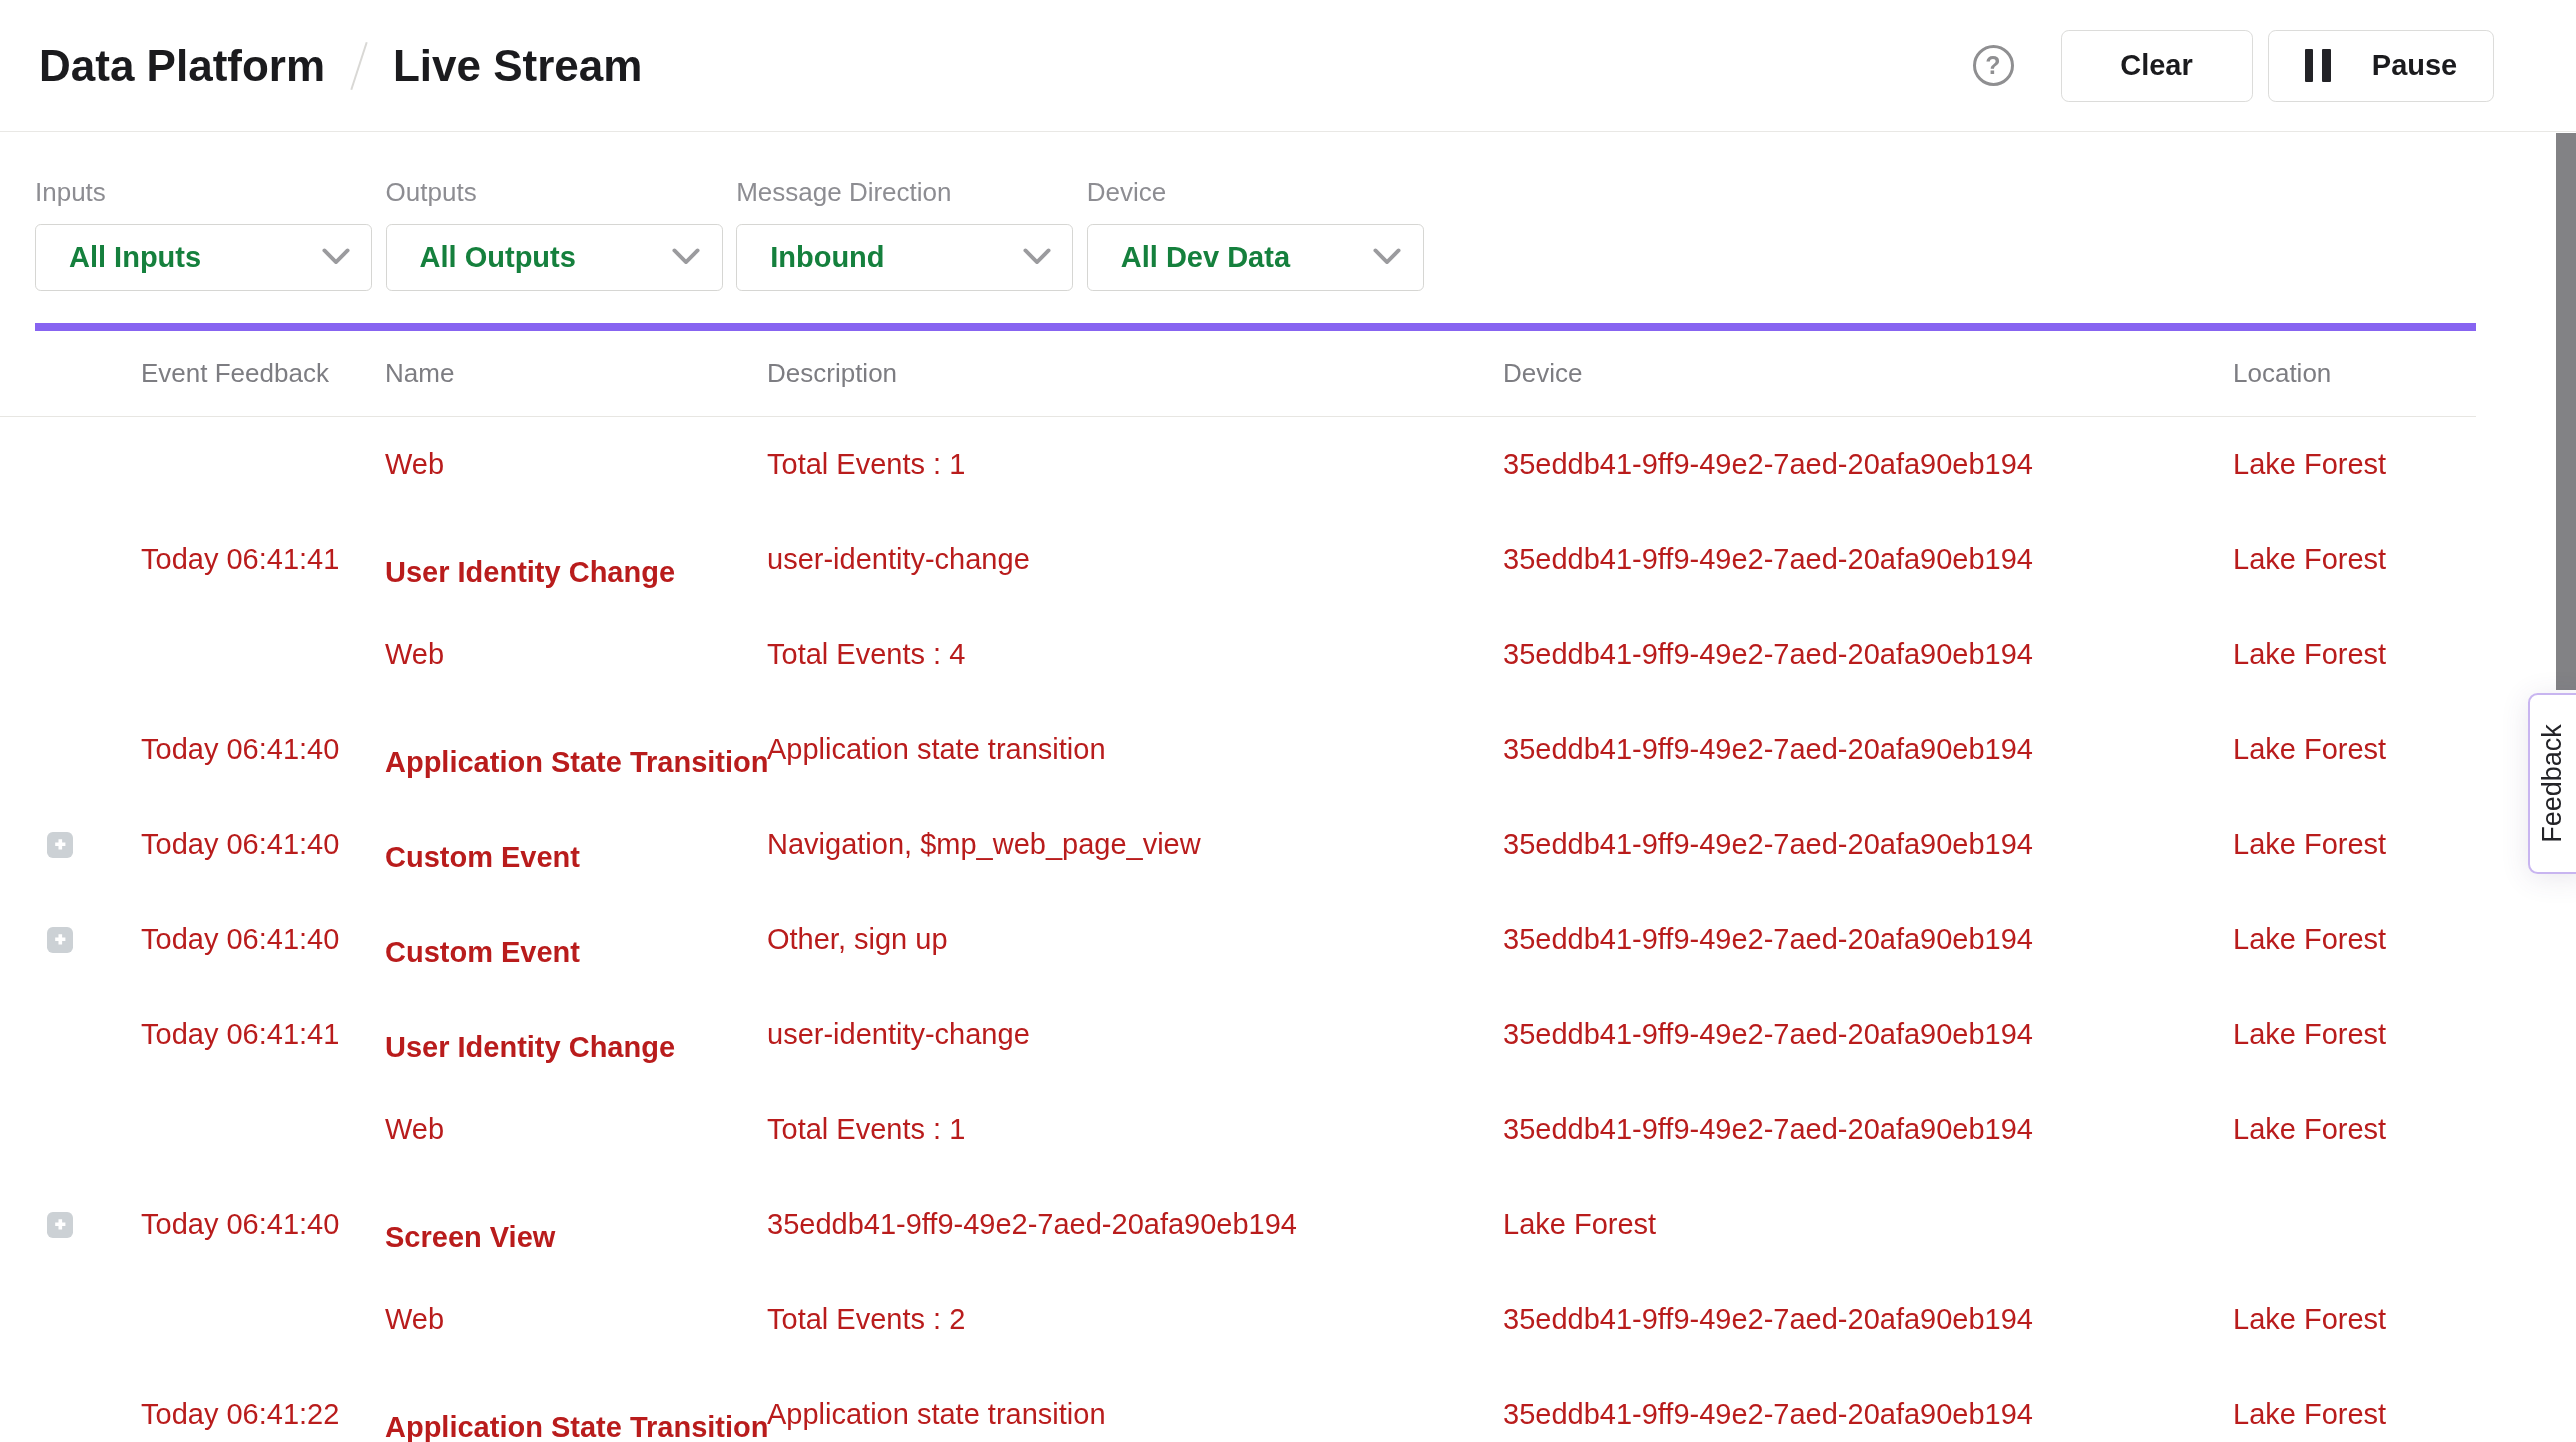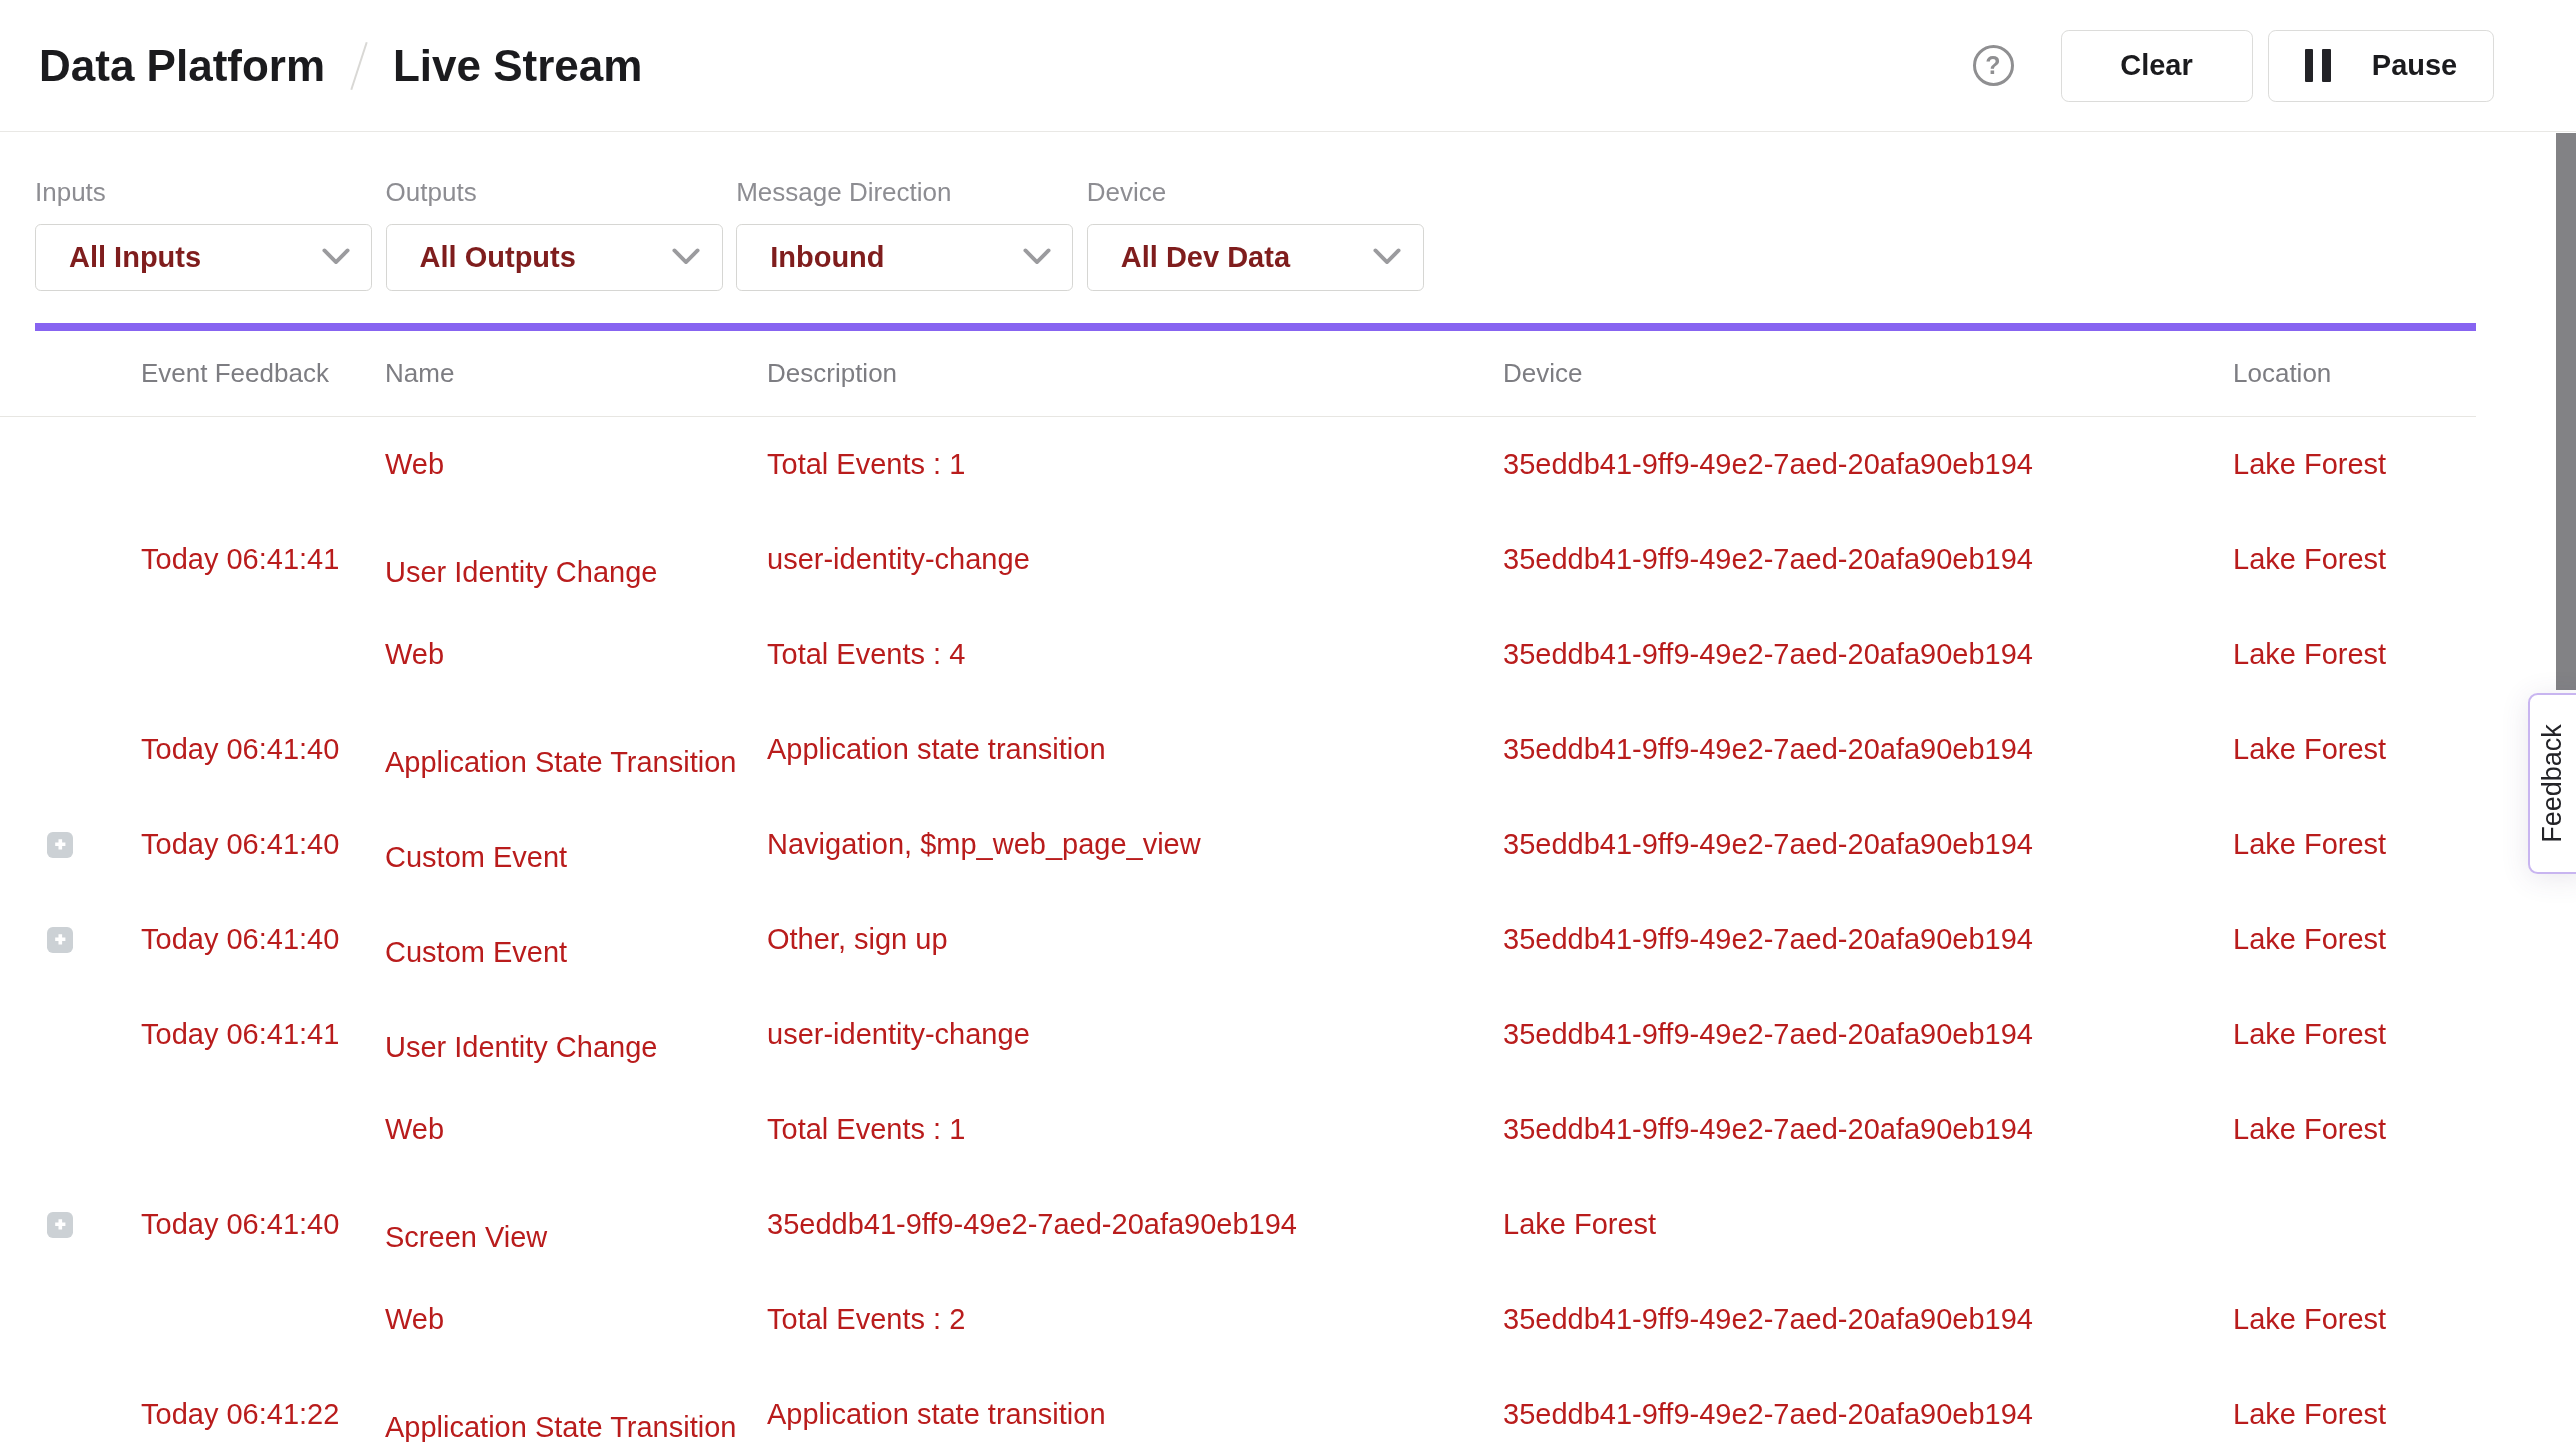--- a/index.html
+++ b/index.html
@@ -69,21 +69,21 @@
     margin-bottom: 15.5px;
     display: block;
   }
   .select {
     height: 67px;
     border: 1.9px solid #d6d6d3;
     border-radius: 5.8px;
     background: #fff;
     display: flex; align-items: center; justify-content: space-between;
     padding: 0 21.4px 0 33px;
-    font-size: 29px; font-weight: 600; color: #7f1d1d;
+    font-size: 29px; font-weight: 600; color: #15803d;
     cursor: pointer;
   }
   .chev { flex: 0 0 auto; }
 
   
   .progress-bar {
     margin: 32px 0 0 35px;
     width: 2441px;
     height: 8.7px;
     background: #8764f1;
@@ -98,21 +98,21 @@
   }
   .thead {
     height: 86px;
     font-size: 26px;
     color: #7d7d82;
     border-bottom: 1.9px solid #e7e6e2;
   }
   .trow { height: 95px; font-size: 29px; color: #b91c1c; }
   .cell { overflow: hidden; white-space: nowrap; }
   .c-plus { padding-left: 47px; }
-  .c-name.bold { font-weight: 400; margin-top: 25px; }
+  .c-name.bold { font-weight: 700; margin-top: 25px; }
   .plus-btn {
     width: 26px; height: 26px;
     background: #ccd1d5;
     border: none; border-radius: 5.8px;
     display: flex; align-items: center; justify-content: center;
     cursor: pointer;
     padding: 0;
   }
   .plus-btn.hidden { visibility: hidden; }
 

